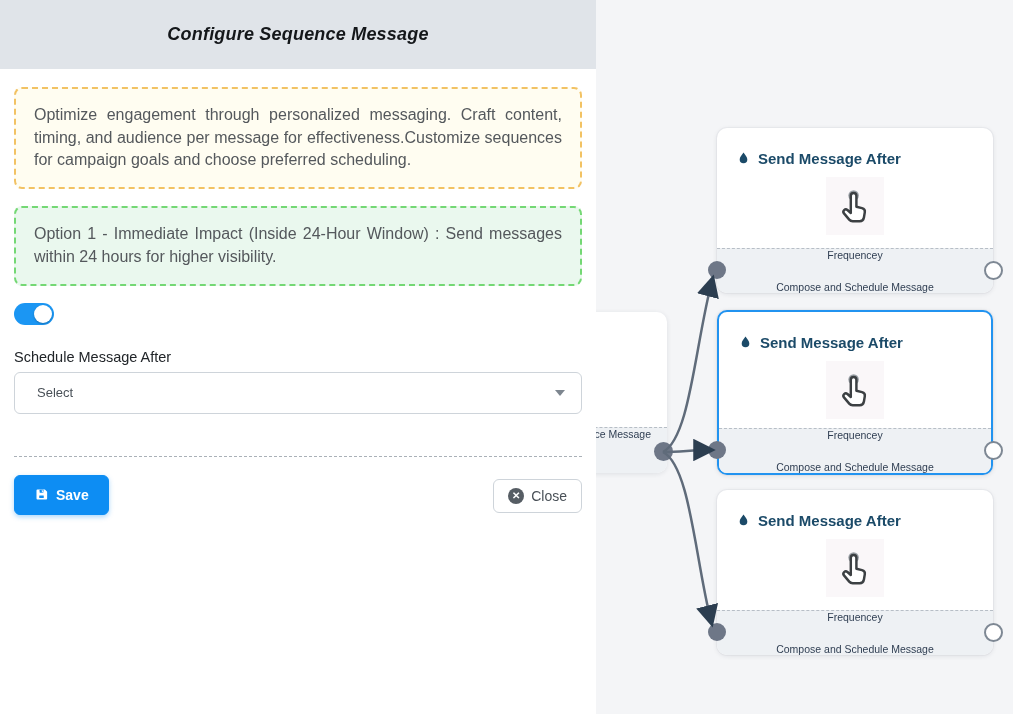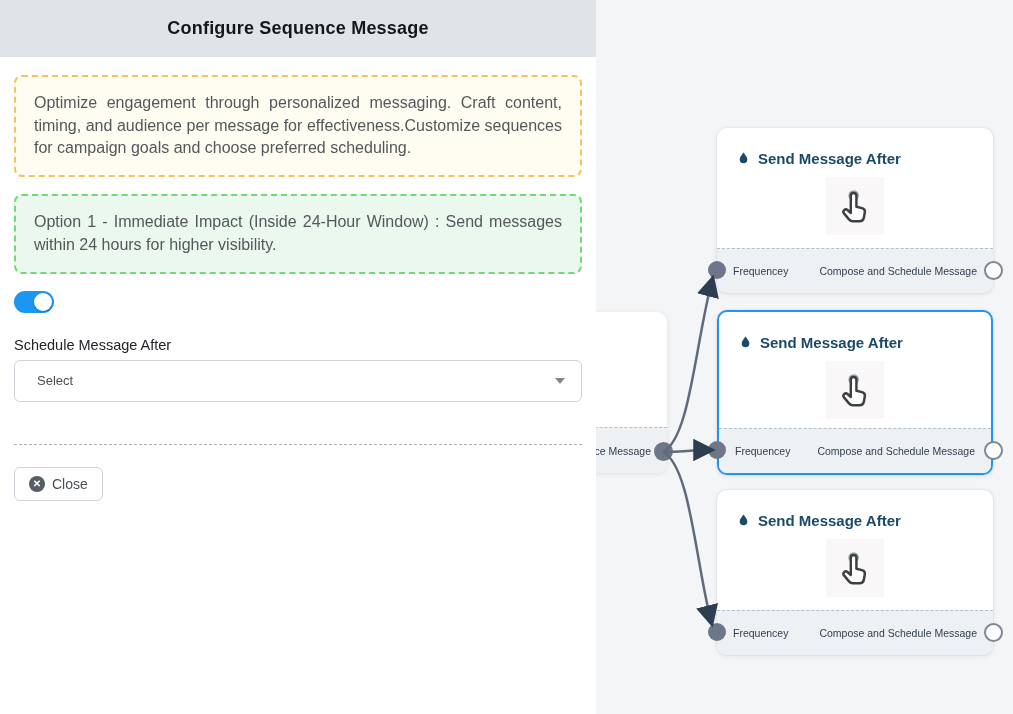--- a/index.html
+++ b/index.html
@@ -1,21 +1,21 @@
 <!DOCTYPE html>
 <html><head>
 <meta charset="utf-8">
 <style>
   * { margin:0; padding:0; box-sizing:border-box; }
   html,body { width:1013px; height:714px; overflow:hidden; }
   body { font-family:"Liberation Sans", sans-serif; background:#ffffff; display:flex; }
 
   
   .panel { width:596px; height:714px; background:#ffffff; position:relative; flex:0 0 596px; }
-  .panel-header { height:57px; background:#e0e4e9; display:flex; align-items:center; justify-content:center; }
+  .panel-header { height:69px; background:#e0e4e9; display:flex; align-items:center; justify-content:center;font-style:italic; }
   .panel-header h1 { font-size:18px; font-weight:bold; color:#14171a; letter-spacing:.2px; }
   .panel-body { padding:0 14px; }
 
   .note { border-radius:8px; padding:15px 18px; font-size:16px; line-height:1.42; color:#54585c; text-align:justify; }
   .note-yellow { margin-top:18px; border:2px dashed #f2c263; background:#fffdf1; }
   .note-green  { margin-top:17px; border:2px dashed #74d874; background:#eaf8ee; }
 
   .toggle-row { display:flex; align-items:center; margin-top:17px; }
   .toggle-row + .toggle-row { margin-top:13px; }
   .switch { width:40px; height:22px; border-radius:11px; position:relative; flex:0 0 40px; cursor:pointer; }
@@ -46,21 +46,21 @@
   
   .flow { position:relative; flex:1; height:714px; background:#f4f5f7; overflow:hidden; }
   .node { position:absolute; width:276px; height:165px; background:#ffffff; border-radius:10px;
           box-shadow:0 1px 5px rgba(25,39,60,.10), 0 0 0 1px rgba(25,39,60,.03); z-index:1; cursor:pointer; }
   .node.selected { border:2px solid #2193f0; }
   .node-title { display:flex; align-items:center; gap:7px; padding:22px 0 0 19px; }
   .node-title .t { font-size:15px; font-weight:bold; color:#1b4a68; }
   .tap-wrap { width:58px; height:58px; background:#faf7f9; margin:10px auto 0; display:flex; align-items:center; justify-content:center; }
   .node-footer { position:absolute; left:0; right:0; bottom:0; height:45px; background:#eef1f4;
                  border-top:1px dashed #b7bec6; border-radius:0 0 10px 10px;
-                 display:flex; align-items:center; justify-content:space-between; padding:0 16px; }
+                 display:flex; align-items:center; justify-content:space-between; padding:0 16px;flex-direction:column; }
   .node.selected .node-footer { border-radius:0 0 8px 8px; }
   .node-footer span { font-size:10.5px; color:#2f3e52; }
   .handle-in  { position:absolute; left:-9px;  bottom:14px; width:18px; height:18px; border-radius:50%; background:#6e7787; z-index:3; }
   .handle-out { position:absolute; right:-10px; bottom:13px; width:19px; height:19px; border-radius:50%; background:#fff; border:2.5px solid #7e8894; z-index:3; }
 
   .source-node { position:absolute; left:-205px; top:312px; width:276px; height:161px; background:#fff; border-radius:10px;
                  box-shadow:0 1px 5px rgba(25,39,60,.10); z-index:1; }
   .source-node .node-footer { height:46px; }
   .source-node .node-footer span { margin-left:auto; }
   .source-handle { position:absolute; right:-6px; bottom:12px; width:19px; height:19px; border-radius:50%; background:#6e7787; z-index:3; }
@@ -87,20 +87,29 @@
 
     <div class="field-label">Schedule Message After</div>
     <div class="select">
       <span class="value">Select</span>
       <span class="caret"></span>
     </div>
 
     <div class="divider"></div>
 
     <div class="btn-row">
+      <button class="btn btn-save">
+        <svg width="15" height="15" viewBox="0 0 24 24">
+          <path fill="#ffffff" d="M4 5.5A1.5 1.5 0 0 1 5.5 4h12L21 7.5v11A1.5 1.5 0 0 1 19.5 20h-14A1.5 1.5 0 0 1 4 18.5z"></path>
+          <rect x="9" y="4.5" width="6" height="4.5" rx="0.5" fill="#0d8df3"></rect>
+          <rect x="12.6" y="5.3" width="1.6" height="3" rx="0.4" fill="#ffffff"></rect>
+          <rect x="8.4" y="13.5" width="7.2" height="4" rx="0.5" fill="#0d8df3"></rect>
+        </svg>
+        <span>Save</span>
+      </button>
       <button class="btn btn-close">
         <span class="close-glyph">✕</span>
         <span>Close</span>
       </button>
     </div>
 
   </div>
 </div>
 
 <div class="flow">

